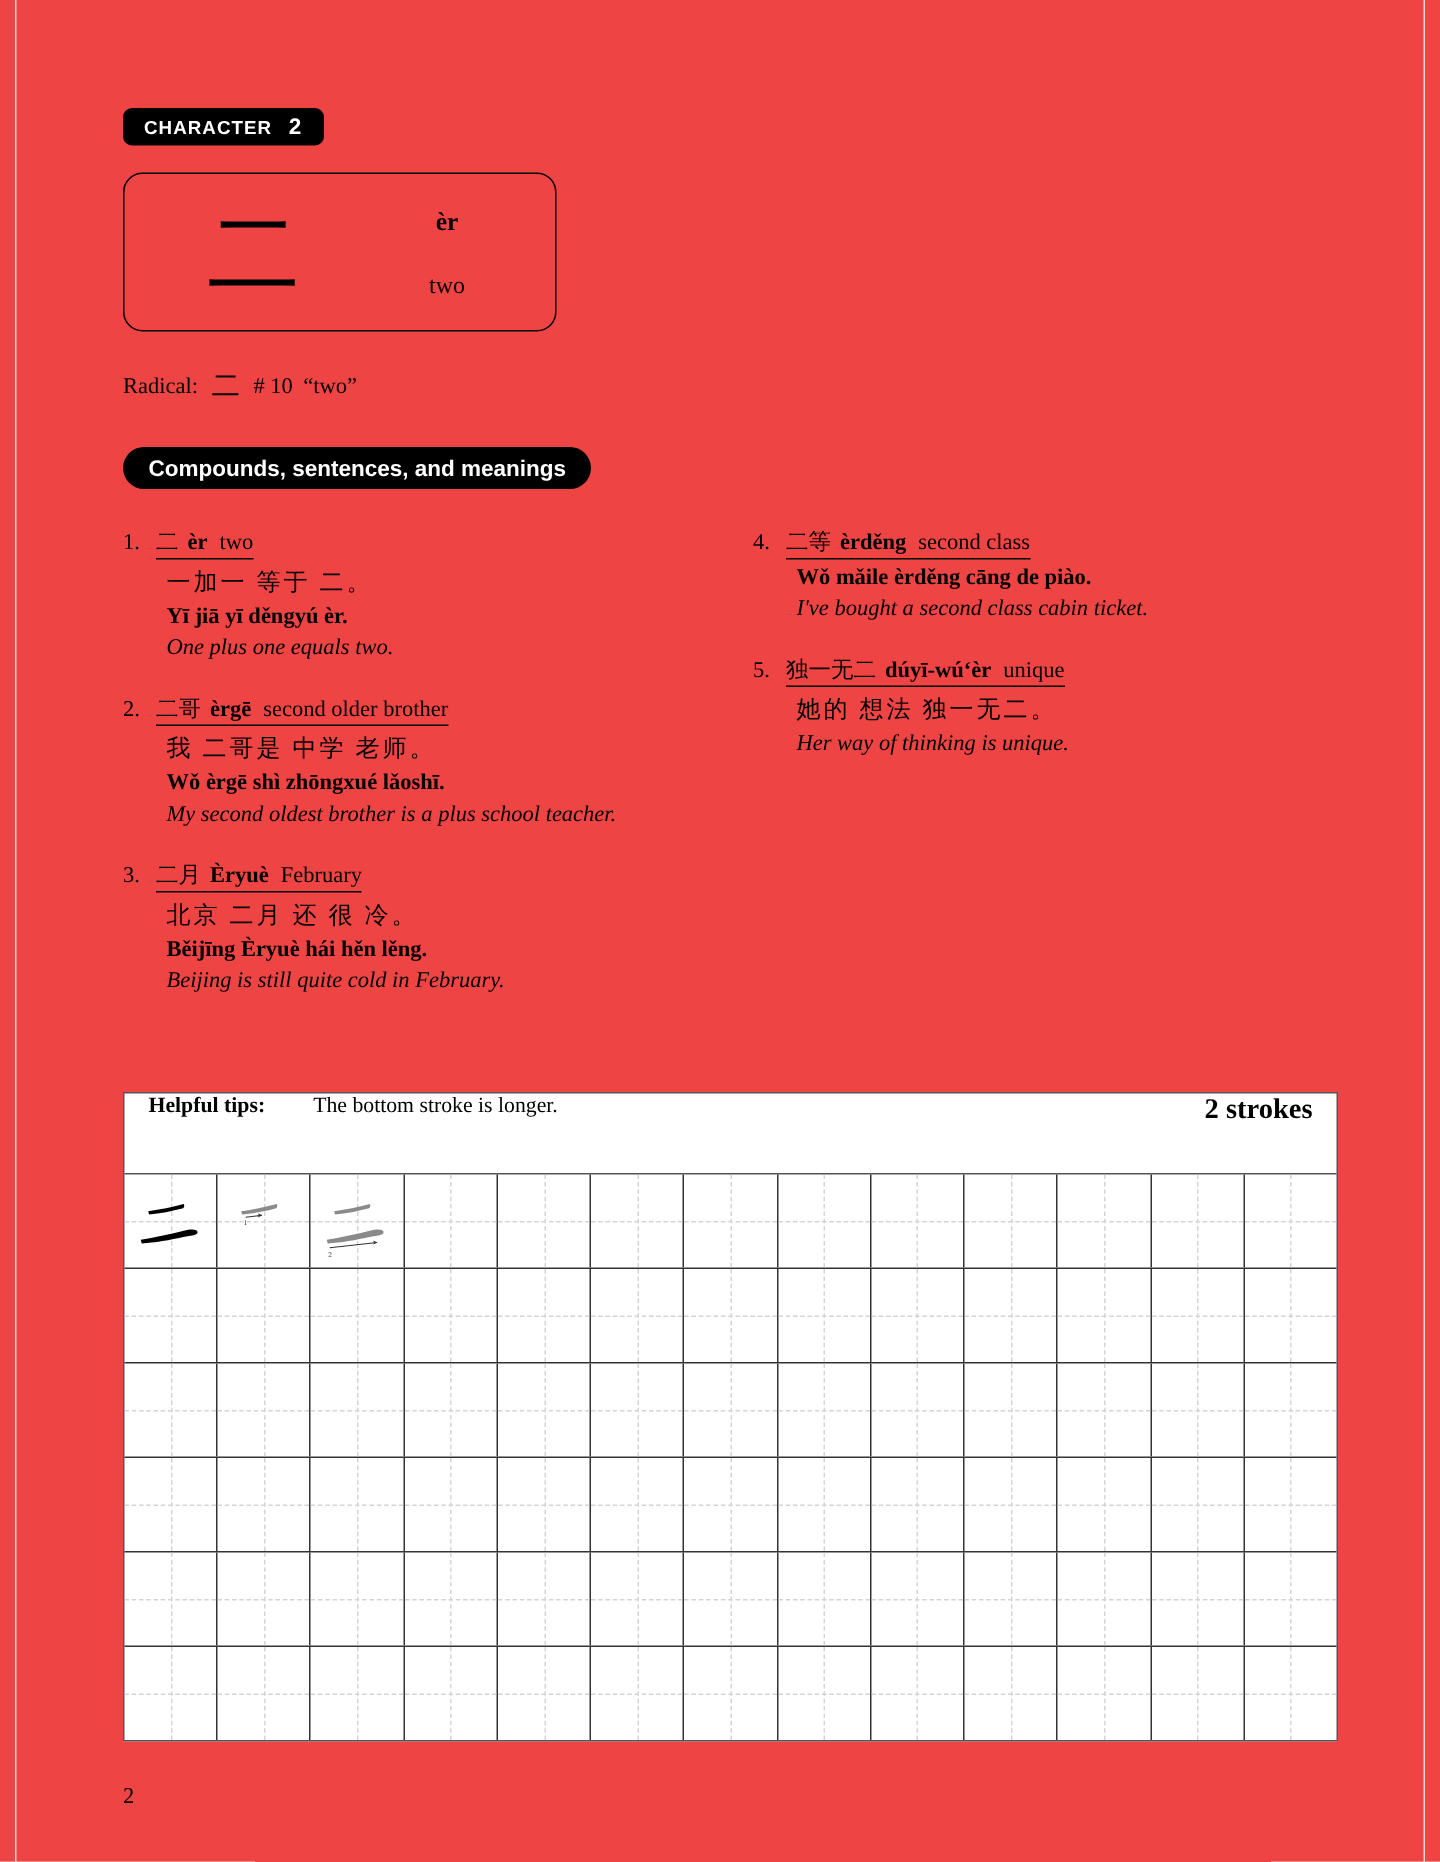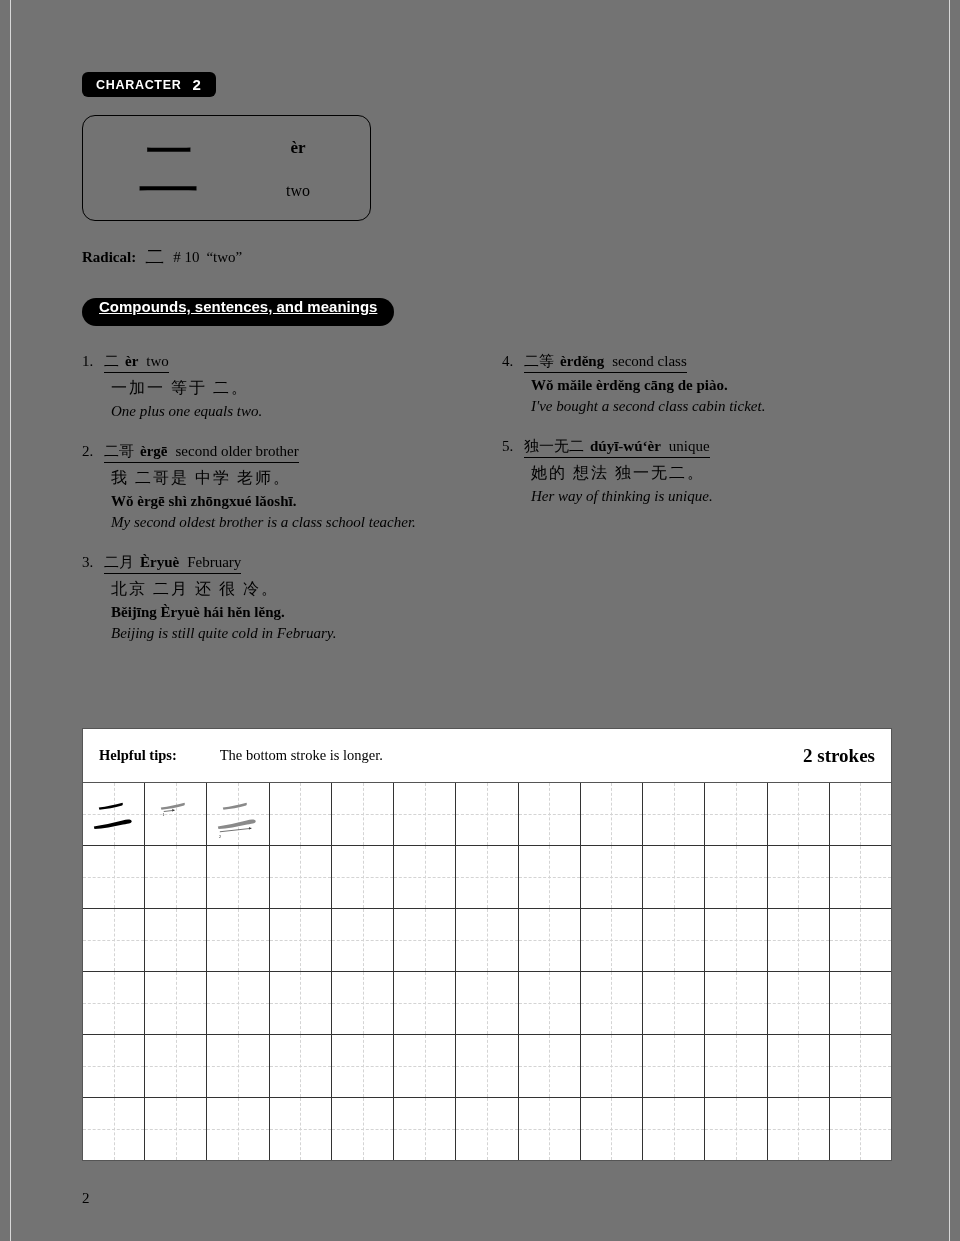--- a/index.html
+++ b/index.html
@@ -14,21 +14,21 @@
     font-family: "Liberation Serif", "DejaVu Serif", serif;
     color: #000000;
     overflow: hidden;
   }
 
   
   .page {
     position: absolute;
     left: 0; top: 0;
     width: 960px; height: 1241px;
-    background: #737373;
+    background: #ef4444;
   }
   .page-edge-left {
     position: absolute;
     left: 10px; top: 0;
     width: 1px; height: 1241px;
     background: #d8d8d8;
   }
   .page-edge-right {
     position: absolute;
     right: 10px; top: 0;
@@ -97,21 +97,21 @@
   }
 
   
   .radical-line {
     position: absolute;
     left: 82px; top: 243px;
     display: flex;
     align-items: baseline;
     font-size: 15px;
   }
-  .radical-line .r-label { font-weight: bold; }
+  .radical-line .r-label { font-weight: normal; }
   .radical-line .r-glyph {
     font-family: "DejaVu Sans", sans-serif;
     font-size: 19px;
     margin: 0 9px 0 9px;
     position: relative;
     top: 1px;
   }
   .radical-line .r-num { margin-right: 7px; }
   .radical-line .r-meaning { }
 
@@ -121,23 +121,22 @@
     left: 82px; top: 298px;
     height: 28px;
     padding: 0 17px;
     background: #000;
     border-radius: 14px;
     color: #fff;
     font-family: "Liberation Sans", sans-serif;
     font-weight: bold;
     font-size: 15px;
     display: flex;
-    align-items: flex-start;
+    align-items: center;
     box-sizing: border-box;
-    text-decoration: underline;
   }
 
   
   .entries {
     position: absolute;
     left: 82px; top: 352px;
     width: 812px;
   }
   .col {
     position: absolute;
@@ -208,24 +207,22 @@
     left: 82px; top: 728px;
     width: 810px;
     border: 1.4px solid #555;
     box-sizing: border-box;
     background: #fff;
   }
   .tips-row {
     height: 54px;
     border-bottom: 1.4px solid #555;
     display: flex;
-    align-items: center;
     padding: 0 16px;
     box-sizing: border-box;
-    gap: 11px;
   }
   .tips-label {
     font-weight: bold;
     font-size: 14.5px;
     margin-right: 8px;
   }
   .tips-text { font-size: 14.5px; margin-left: 24px; }
   .strokes-count {
     margin-left: auto;
     font-weight: bold;
@@ -311,37 +308,38 @@
         <div class="entry-head">
           <span class="entry-num">1.</span>
           <span class="entry-title">
             <span class="hw-cn">二</span>
             <span class="hw-py">èr</span>
             <span class="hw-en">two</span>
           </span>
         </div>
         <div class="entry-body">
           <div class="sent-cn">一加一 等于 二。</div>
+          <div class="sent-py">Yī jiā yī děngyú èr.</div>
           <div class="sent-en">One plus one equals two.</div>
         </div>
       </div>
 
       <div class="entry">
         <div class="entry-head">
           <span class="entry-num">2.</span>
           <span class="entry-title">
             <span class="hw-cn">二哥</span>
             <span class="hw-py">èrgē</span>
             <span class="hw-en">second older brother</span>
           </span>
         </div>
         <div class="entry-body">
           <div class="sent-cn">我 二哥是 中学 老师。</div>
           <div class="sent-py">Wǒ èrgē shì zhōngxué lǎoshī.</div>
-          <div class="sent-en">My second oldest brother is a class school teacher.</div>
+          <div class="sent-en">My second oldest brother is a plus school teacher.</div>
         </div>
       </div>
 
       <div class="entry">
         <div class="entry-head">
           <span class="entry-num">3.</span>
           <span class="entry-title">
             <span class="hw-cn">二月</span>
             <span class="hw-py">Èryuè</span>
             <span class="hw-en">February</span>

